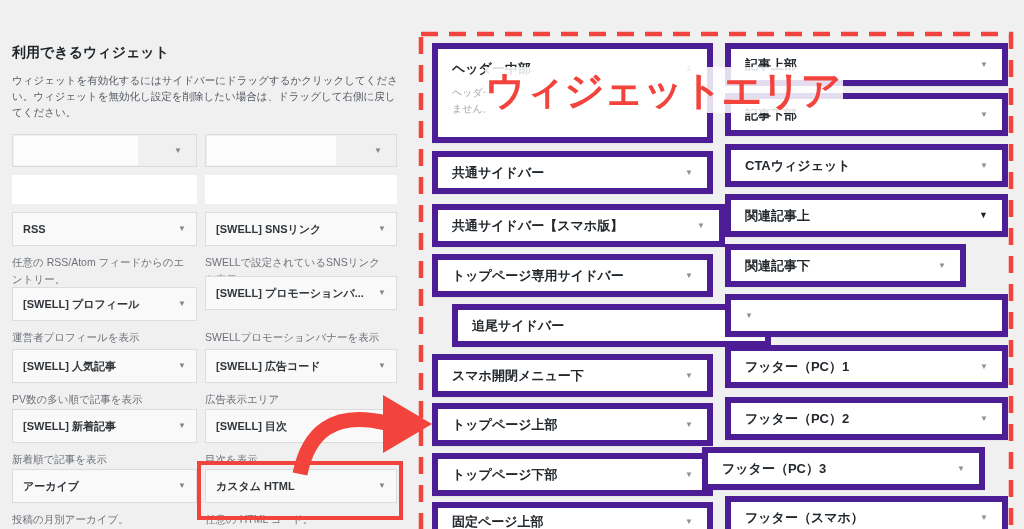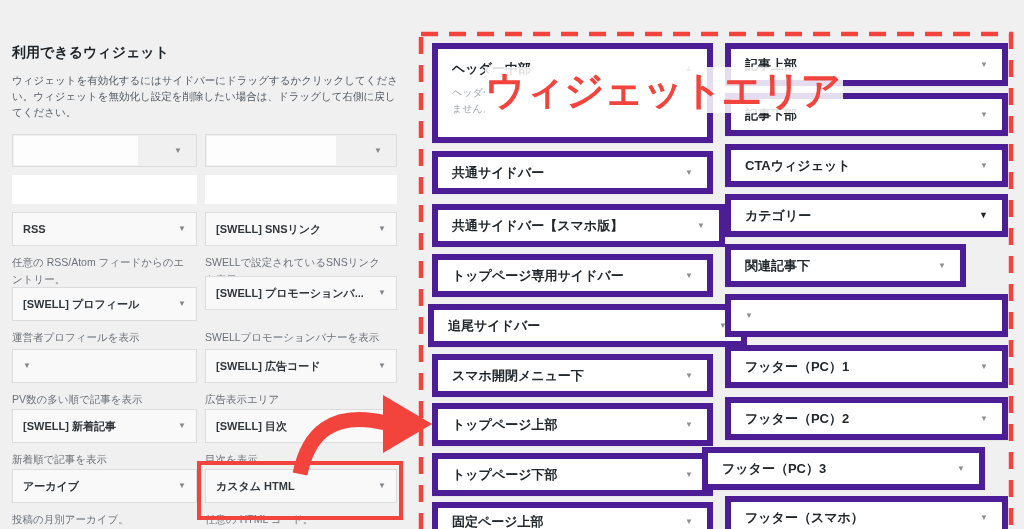--- a/index.html
+++ b/index.html
@@ -75,20 +75,21 @@
     <span class="chev">▼</span>
   </div>
   <div class="lwbox" style="left:205px;top:252px;width:192px">
     <span class="lwlabel">[SWELL] プロモーションバ...</span>
     <span class="chev">▼</span>
   </div>
   <div class="lwdesc" style="left:12px;top:305px;width:180px">運営者プロフィールを表示</div>
   <div class="lwdesc" style="left:205px;top:305px;width:190px">SWELLプロモーションバナーを表示</div>
 
   <div class="lwbox" style="left:12px;top:325px;width:185px">
+    <span class="lwlabel">[SWELL] 人気記事</span>
     <span class="chev">▼</span>
   </div>
   <div class="lwbox" style="left:205px;top:325px;width:192px">
     <span class="lwlabel">[SWELL] 広告コード</span>
     <span class="chev">▼</span>
   </div>
   <div class="lwdesc" style="left:12px;top:367px;width:180px">PV数の多い順で記事を表示</div>
   <div class="lwdesc" style="left:205px;top:367px;width:190px">広告表示エリア</div>
 
   <div class="lwbox" style="left:12px;top:385px;width:185px">
@@ -138,21 +139,21 @@
     <span class="chev">▼</span>
   </div>
   <div class="area-box" style="left:432px;top:180px;width:293px">
     <span class="area-label">共通サイドバー【スマホ版】</span>
     <span class="chev">▼</span>
   </div>
   <div class="area-box" style="left:432px;top:230px;width:281px">
     <span class="area-label">トップページ専用サイドバー</span>
     <span class="chev">▼</span>
   </div>
-  <div class="area-box" style="left:428px;top:280px;width:319px">
+  <div class="area-box" style="left:452px;top:280px;width:319px">
     <span class="area-label">追尾サイドバー</span>
     <span class="chev">▼</span>
   </div>
   <div class="area-box" style="left:432px;top:330px;width:281px">
     <span class="area-label">スマホ開閉メニュー下</span>
     <span class="chev">▼</span>
   </div>
   <div class="area-box" style="left:432px;top:379px;width:281px">
     <span class="area-label">トップページ上部</span>
     <span class="chev">▼</span>
@@ -172,21 +173,21 @@
   </div>
   <div class="area-box" style="left:725px;top:69px;width:283px">
     <span class="area-label">記事下部</span>
     <span class="chev">▼</span>
   </div>
   <div class="area-box" style="left:725px;top:120px;width:283px">
     <span class="area-label">CTAウィジェット</span>
     <span class="chev">▼</span>
   </div>
   <div class="area-box" style="left:725px;top:170px;width:283px">
-    <span class="area-label">カテゴリー</span>
+    <span class="area-label">関連記事上</span>
     <span class="chev dark">▼</span>
   </div>
   <div class="area-box" style="left:725px;top:220px;width:241px">
     <span class="area-label">関連記事下</span>
     <span class="chev">▼</span>
   </div>
   <div class="area-box" style="left:725px;top:270px;width:283px">
     <span class="chev">▼</span>
   </div>
   <div class="area-box" style="left:725px;top:321px;width:283px">

